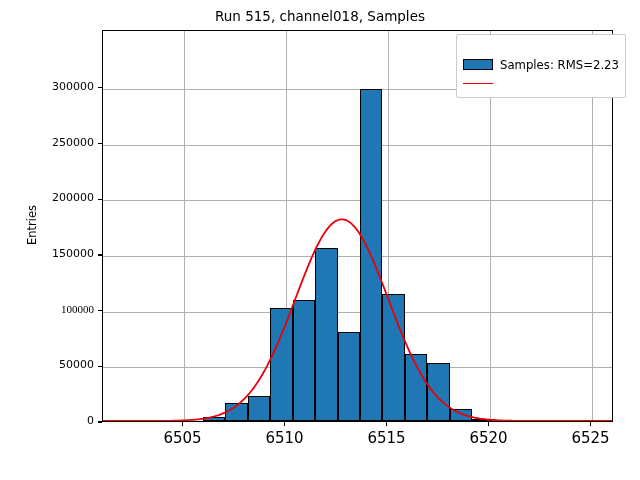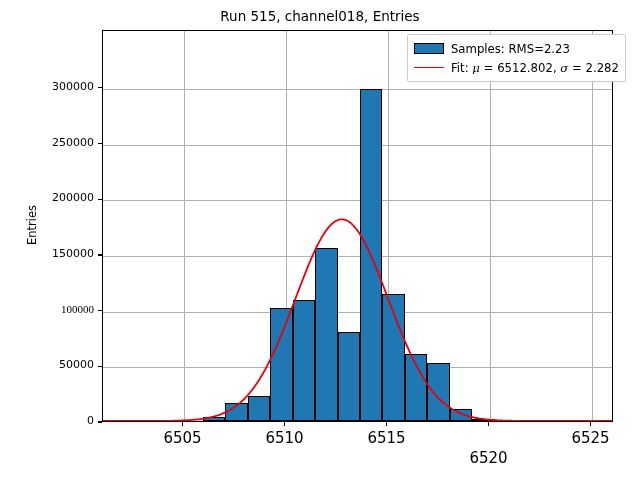--- a/index.html
+++ b/index.html
@@ -19,33 +19,33 @@
   
   .ytick{position:absolute;right:0;width:3.6px;height:1.2px;background:#000;}
   .ytick-label{position:absolute;text-align:right;font-size:11px;color:#000;white-space:nowrap;}
   .xtick{position:absolute;top:0;width:1.2px;height:3.6px;background:#000;}
   .xtick-label{position:absolute;text-align:center;font-size:15px;color:#000;white-space:nowrap;}
 
   #ylabel{position:absolute;font-size:11.5px;color:#000;transform:rotate(-90deg);transform-origin:center center;white-space:nowrap;}
   #xlabel{position:absolute;left:0;top:452px;width:640px;text-align:center;font-size:11.5px;color:#000;}
 
   
-  #legend{position:absolute;right:14px;top:34px;background:#fff;border:1px solid #cccccc;border-radius:2px;padding:4px 6px 4px 6px;box-sizing:border-box;}
+  #legend{position:absolute;right:14px;top:34px;background:#fff;border:1px solid #cccccc;border-radius:2px;padding:20px 6px 4px 6px;box-sizing:border-box;}
   .legend-row{display:flex;align-items:center;height:19px;}
   .legend-swatch-patch{width:30px;height:11px;background:#1f77b4;border:1.1px solid #000;box-sizing:border-box;margin-right:7px;}
   .legend-swatch-line{width:30px;height:0;border-top:1.6px solid #e8000b;margin-right:7px;}
   .legend-text{font-size:11.7px;color:#000;white-space:nowrap;}
   .mi{font-style:italic;font-family:"DejaVu Serif",serif;}
 </style>
 </head>
 <body>
 
 <div id="figure">
 
-  <div id="title">Run 515, channel018, Entries</div>
+  <div id="title">Run 515, channel018, Samples</div>
 
   <div id="axes">
     <div id="gridlines-h">
         <div class="gridline-h" style="top: 336.318px;"></div>
         <div class="gridline-h" style="top: 280.636px;"></div>
         <div class="gridline-h" style="top: 224.955px;"></div>
         <div class="gridline-h" style="top: 169.273px;"></div>
         <div class="gridline-h" style="top: 113.591px;"></div>
         <div class="gridline-h" style="top: 57.9091px;"></div>
       </div>
@@ -93,31 +93,30 @@
       <div class="ytick-label" style="left: 0px; width: 94px; top: 79.9091px;">300000</div>
     </div>
   <div id="xticks">
       <div class="xtick" style="left: 181.977px; top: 422px;"></div>
       <div class="xtick-label" style="left: 152.577px; width: 60px; top: 429px;">6505</div>
       <div class="xtick" style="left: 283.973px; top: 422px;"></div>
       <div class="xtick-label" style="left: 254.573px; width: 60px; top: 429px;">6510</div>
       <div class="xtick" style="left: 385.969px; top: 422px;"></div>
       <div class="xtick-label" style="left: 356.569px; width: 60px; top: 429px;">6515</div>
       <div class="xtick" style="left: 487.965px; top: 422px;"></div>
-      <div class="xtick-label" style="left: 458.565px; width: 60px; top: 429px; margin-top: 20px;">6520</div>
+      <div class="xtick-label" style="left: 458.565px; width: 60px; top: 429px;">6520</div>
       <div class="xtick" style="left: 589.961px; top: 422px;"></div>
       <div class="xtick-label" style="left: 560.561px; width: 60px; top: 429px;">6525</div>
     </div>
 
   <div id="ylabel" style="left: 2px; top: 218px; width: 60px; text-align: center;">Entries</div>
 
   <div id="legend">
     <div class="legend-row">
       <span class="legend-swatch-patch"></span>
       <span class="legend-text">Samples: RMS=2.23</span>
     </div>
     <div class="legend-row">
       <span class="legend-swatch-line"></span>
-      <span class="legend-text"><span>Fit: </span><span class="mi">μ</span><span> = 6512.802, </span><span class="mi">σ</span><span> = 2.282</span></span>
     </div>
   </div>
 
 </div>
 
 </body></html>

